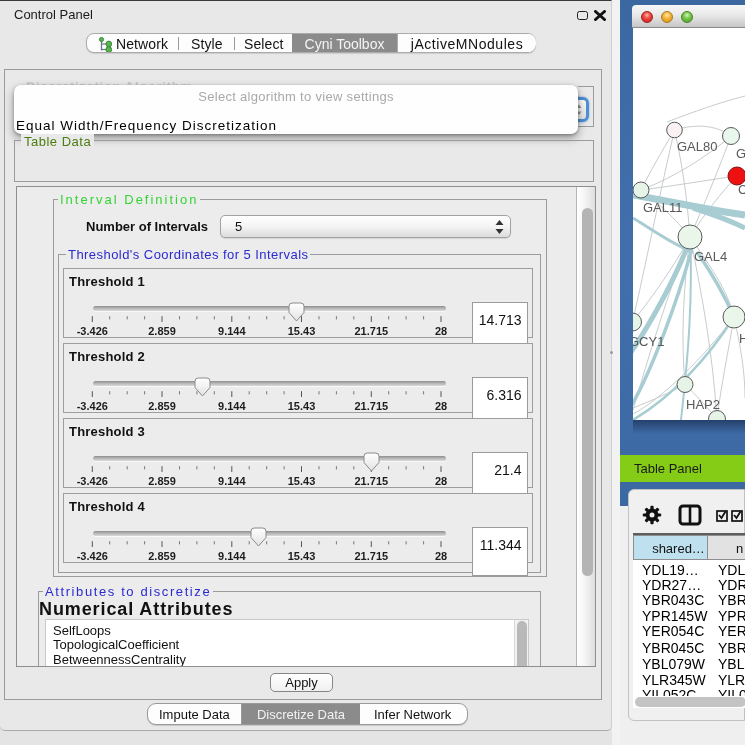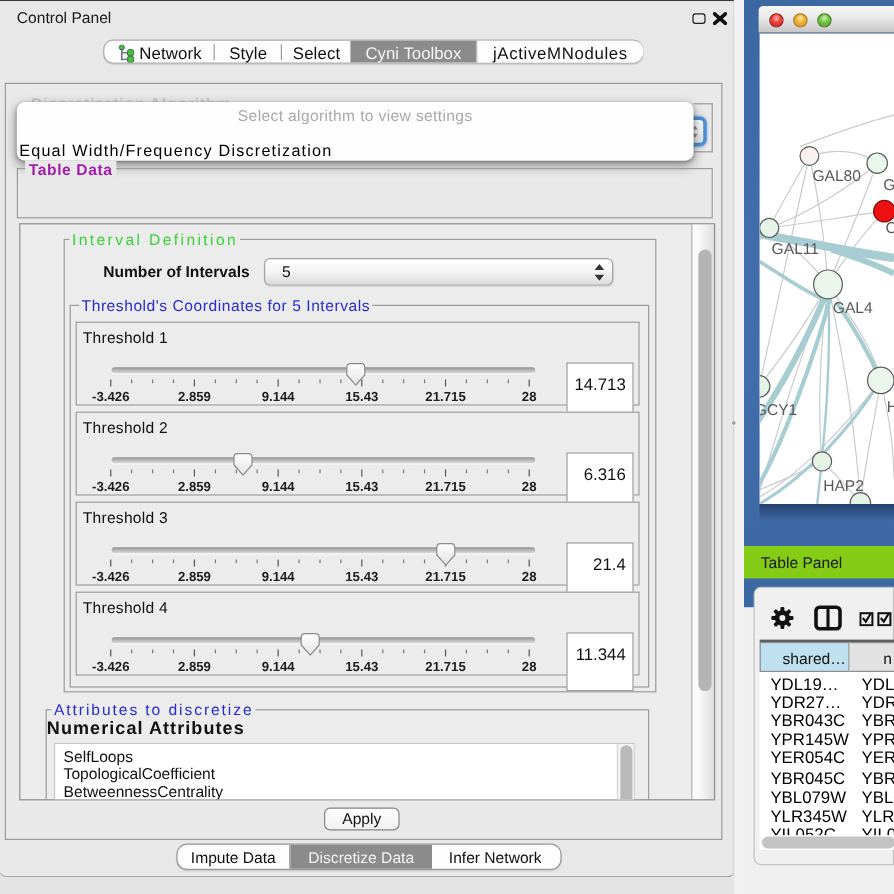--- a/index.html
+++ b/index.html
@@ -31,21 +31,21 @@
 #focus-combo { left:569px; top:97px; width:20px; height:25px; border:3px solid #4f8fd4; border-radius:6px; background:linear-gradient(180deg,#fdfdfd,#e3e3e3); box-shadow:0 0 2px rgba(79,143,212,0.8); }
 
 
 #popup { left:14px; top:85px; width:564px; height:49px; background:#fefefe; border-radius:7px; box-shadow:0 4px 10px rgba(0,0,0,0.38), 0 1px 3px rgba(0,0,0,0.25); }
 #popup .ph { position:absolute; left:0; top:4px; width:100%; text-align:center; font-size:13px; color:#a9a9a9; letter-spacing:0.3px; }
 #popup .it1 { position:absolute; left:2px; top:18px; font-size:13.5px; font-weight:bold; color:#000; letter-spacing:1.1px; }
 #popup .it2 { position:absolute; left:2px; top:33px; font-size:13.5px; color:#000; letter-spacing:1.0px; }
 
 
 #grp-td { left:14px; top:140px; width:580px; height:42px; border:1px solid #9b9b9b; }
-#grp-td-title { left:21px; top:134px; font-size:13px; color:#a21caf; background:#e9e9e9; padding:0 3px; letter-spacing:0.5px;font-weight:bold; }
+#grp-td-title { left:21px; top:134px; font-size:13px; color:#4d7c0f; background:#e9e9e9; padding:0 3px; letter-spacing:0.5px; }
 
 .combo { position:absolute; border:1px solid #a2a2a2; border-radius:5px; background:linear-gradient(180deg,#ffffff 0%,#f4f4f4 50%,#dcdcdc 100%); box-shadow:0 1px 1px rgba(0,0,0,0.1); }
 .combo .ar { position:absolute; right:6px; top:50%; transform:translateY(-50%); }
 
 #combo-td { left:25px; top:153px; width:563px; height:22px; }
 #combo-td .txt { position:absolute; left:19px; top:3px; font-size:13px; color:#111; }
 
 
 #scrollpane { left:16px; top:186px; width:580px; height:481px; border:1px solid #8e8e8e; background:#ececec; overflow:hidden; }
 #vsb { position:absolute; left:559px; top:0; width:20px; height:479px; background:linear-gradient(90deg,#ffffff 0%, #f5f5f5 40%, #dcdcdc 100%); border-left:1px solid #b5b5b5; }
@@ -58,31 +58,31 @@
 #grp-interval { left:36px; top:12px; width:494px; height:378px; }
 #t-interval { left:41px; top:5px; color:#35d435; letter-spacing:2.0px; }
 #lbl-noi { left:69px; top:32px; font-size:13px; font-weight:bold; color:#111; position:absolute; }
 #combo-noi { left:203px; top:28px; width:291px; height:23px; }
 #combo-noi .txt { position:absolute; left:14px; top:3px; font-size:13px; color:#111; }
 
 #grp-thr { left:41px; top:67px; width:483px; height:319px; }
 #t-thr { left:49px; top:60px; color:#2a2ad0; }
 
 .tblock { position:absolute; left:46px; width:470px; height:70px; border:1px solid #9e9e9e; background:#ececec; }
-.tblock .tl { position:absolute; left:5px; top:5px; font-size:13px; font-weight:normal; color:#111; letter-spacing:0.2px; }
+.tblock .tl { position:absolute; left:5px; top:5px; font-size:13px; font-weight:bold; color:#111; letter-spacing:0.2px; }
 .track { position:absolute; left:28.7px; top:37px; width:353px; height:5px; border-radius:3px; background:linear-gradient(180deg,#8d8d8d 0%,#b5b5b5 45%,#dadada 100%); box-shadow:0 1px 0 rgba(255,255,255,0.7); }
 .tfield { position:absolute; left:407.5px; top:33px; width:56px; height:49px; background:#fff; border:1px solid #9b9b9b; font-size:14px; color:#111; text-align:right; padding:9px 5px 0 0; }
 .ticks { position:absolute; left:0; top:0; }
 .lab { position:absolute; top:56px; font-size:11px; font-weight:bold; color:#1d1d1d; width:60px; text-align:center; }
 .thumbS { position:absolute; top:33px; }
 
 
 #grp-attr { left:21px; top:404px; width:503px; height:120px; }
 #t-attr { left:26px; top:397px; color:#2a2ad0; letter-spacing:1.6px; }
-#lbl-num { position:absolute; left:22px; top:412px; font-size:15px; font-weight:bold; color:#111; letter-spacing:0.9px; }
+#lbl-num { position:absolute; left:22px; top:412px; font-size:18px; font-weight:bold; color:#111; letter-spacing:0.9px; }
 #attrlist { position:absolute; left:28px; top:432px; width:484px; height:60px; background:#ffffff; border:1px solid #c9c9c9; overflow:hidden; }
 #attrlist .row { position:absolute; left:7px; font-size:13px; color:#111; }
 #attrsb { position:absolute; right:0px; top:0px; width:14px; height:60px; background:#f2f2f2; border-left:1px solid #d8d8d8; }
 #attrsb .thumb { position:absolute; left:1.5px; top:1px; width:10px; height:58px; background:#b9b9b9; border-radius:5px; }
 
 
 #apply { left:270px; top:673px; width:63px; height:19px; background:linear-gradient(180deg,#ffffff,#f0f0f0); border:1px solid #868686; border-radius:5px; font-size:13px; color:#111; text-align:center; padding-top:1px; }
 
 
 #btabs { left:147px; top:703px; width:321px; height:22px; background:#fdfdfd; border:1px solid #9a9a9a; border-radius:9px; box-shadow:0 1px 1px rgba(0,0,0,0.15); }

